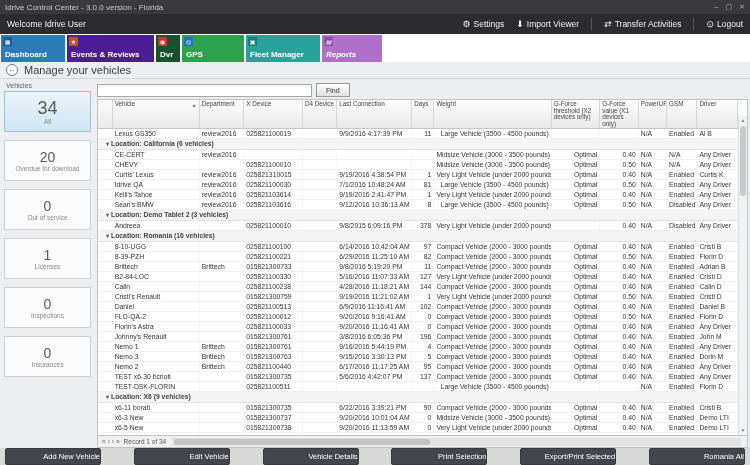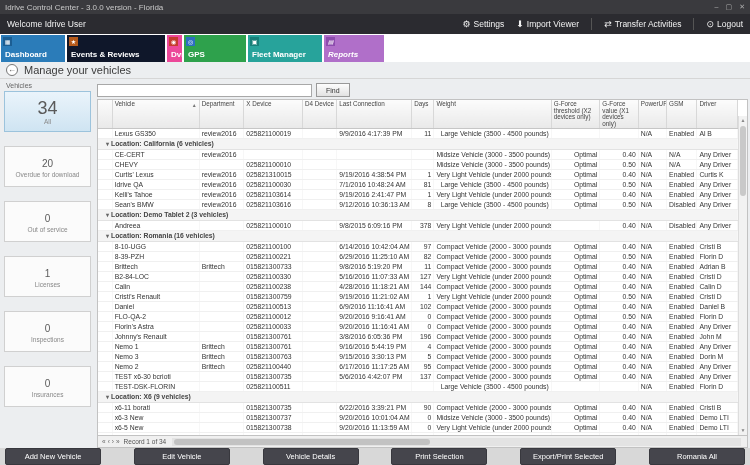--- a/index.html
+++ b/index.html
@@ -31,24 +31,24 @@
   
   .pagebar { height:17px; background:#eceef0; border-bottom:1px solid #d6d6d6;
     display:flex; align-items:center; gap:6px; padding:0 6px; flex:0 0 17px; }
   .backbtn { width:12px; height:12px; border-radius:50%; border:1px solid #777;
     background:#fff; color:#555; font-size:8px; line-height:10px; text-align:center; }
   .page-title { font-size:11px; color:#3b3b3b; }
   
   .content { flex:1 1 auto; display:flex; background:#eceef0; min-height:0; }
   .sidebar { width:95px; flex:0 0 95px; padding:2px 4px; }
   .sidebar-title { font-size:7px; color:#666; margin:1px 0 2px 2px; }
-  .stat-card { background:#fbfbfb; border:1px solid #d0d0d0; height:41px; margin-bottom:14px;
+  .stat-card { background:#fbfbfb; border:1px solid #d0d0d0; height:41px; margin-bottom:8px;
     display:flex; flex-direction:column; align-items:center; justify-content:center; cursor:default; }
   .stat-card.selected { background:linear-gradient(#eaf4fb,#cfe4f2); border-color:#9cc3dc; }
-  .stat-value { font-size:10px; color:#5a5a5a; line-height:15px; }
+  .stat-value { font-size:14px; color:#5a5a5a; line-height:15px; }
   .stat-card.selected .stat-value { font-size:18px; line-height:19px; }
   .stat-label { font-size:6.5px; color:#888; text-align:center; line-height:7px; padding:0 2px; }
   .main { flex:1 1 auto; display:flex; flex-direction:column; padding:2px 2px 0 2px; min-width:0; }
   .searchrow { height:18px; flex:0 0 18px; display:flex; align-items:center; gap:4px; }
   .search-input { width:215px; height:13px; border:1px solid #a8a8a8; background:#fff;
     font-size:8px; padding:0 3px; font-family:"Liberation Sans", sans-serif; }
   .find-btn { height:14px; border:1px solid #999; background:linear-gradient(#fdfdfd,#e2e2e2);
     font-size:7px; padding:0 9px; color:#333; font-family:"Liberation Sans", sans-serif; }
   
   .grid { position:relative; flex:1 1 auto; border:1px solid #c2c2c2; background:#fff; overflow:hidden; min-height:0; }
@@ -71,21 +71,21 @@
   
   .recordnav { height:12px; flex:0 0 12px; background:#f0f0f0; border:1px solid #c2c2c2; border-top:none;
     display:flex; align-items:center; font-size:6.5px; color:#555; padding:0 3px; gap:3px; }
   .vcr { font-size:6.5px; color:#666; padding:0 1px; cursor:default; }
   .hscroll { flex:1; height:8px; background:#e3e3e3; margin:0 3px; position:relative; }
   .hthumb { position:absolute; left:2px; top:1px; height:6px; width:45%; background:#c2c2c2; border-radius:3px; }
   
   .footer { flex:1 1 auto; display:flex; align-items:center; justify-content:space-between;
     padding:0 5px; background:#d8d8d8; }
   .footer-btn { background:#45454c; color:#fff; font-size:7.5px; padding:3px 0; width:96px;
-    text-align:center; border-radius:2px; border:1px solid #38383e; cursor:default; white-space:nowrap; }
+    text-align:right; border-radius:2px; border:1px solid #38383e; cursor:default; white-space:nowrap; }
 </style>
 </head>
 <body>
 
 <div class="titlebar">
   <span>Idrive Control Center - 3.0.0 version - Florida</span>
   <span class="win-controls">
       <span>–</span>
       <span>▢</span>
       <span>✕</span>
@@ -114,25 +114,25 @@
         <span>Logout</span>
       </span>
     </span>
 </div>
 
 <div class="tabs">
     <div class="tab" style="background: rgb(43, 124, 185); width: 64px;">
       <span class="tab-ico" style="background: rgb(28, 94, 147);">▦</span>
       <span class="tab-label">Dashboard</span>
     </div>
-    <div class="tab" style="background: #0f172a; width: 98px;">
+    <div class="tab" style="background: #4c1d95; width: 87px;">
       <span class="tab-ico" style="background: rgb(181, 90, 27);">★</span>
       <span class="tab-label">Events &amp; Reviews</span>
     </div>
-    <div class="tab" style="background: #ec4899; width: 15px;">
+    <div class="tab" style="background: #14532d; width: 24px;">
       <span class="tab-ico" style="background: rgb(198, 59, 47);">◉</span>
       <span class="tab-label">Dvr</span>
     </div>
     <div class="tab" style="background: rgb(46, 161, 76); width: 62px;">
       <span class="tab-ico" style="background: rgb(45, 111, 193);">◎</span>
       <span class="tab-label">GPS</span>
     </div>
     <div class="tab" style="background: rgb(39, 163, 155); width: 74px;">
       <span class="tab-ico" style="background: rgb(23, 128, 122);">▣</span>
       <span class="tab-label">Fleet Manager</span>

